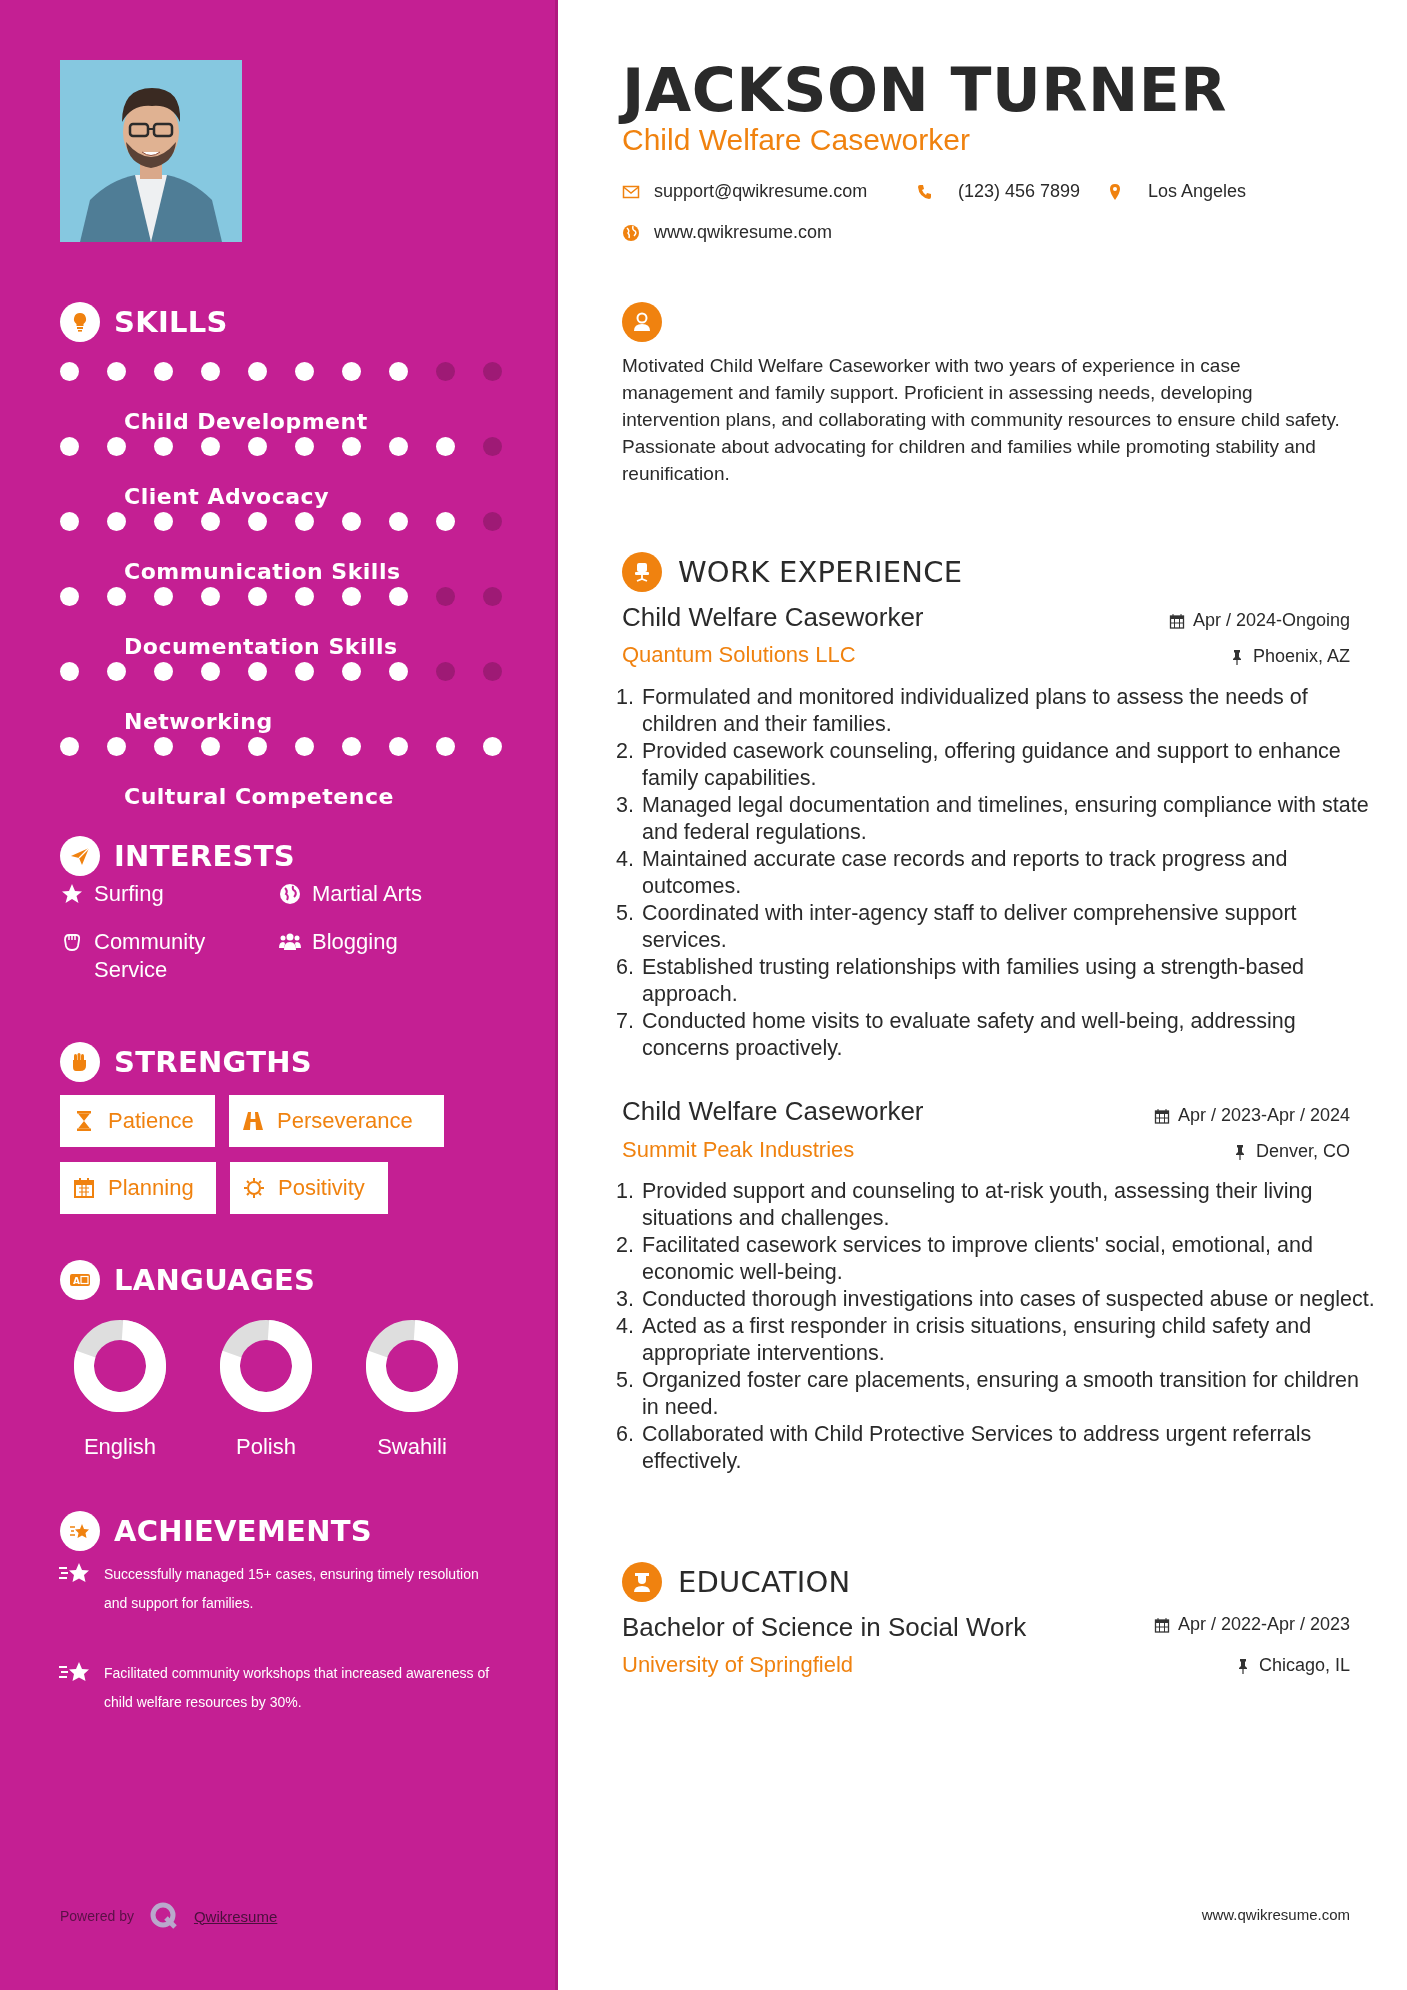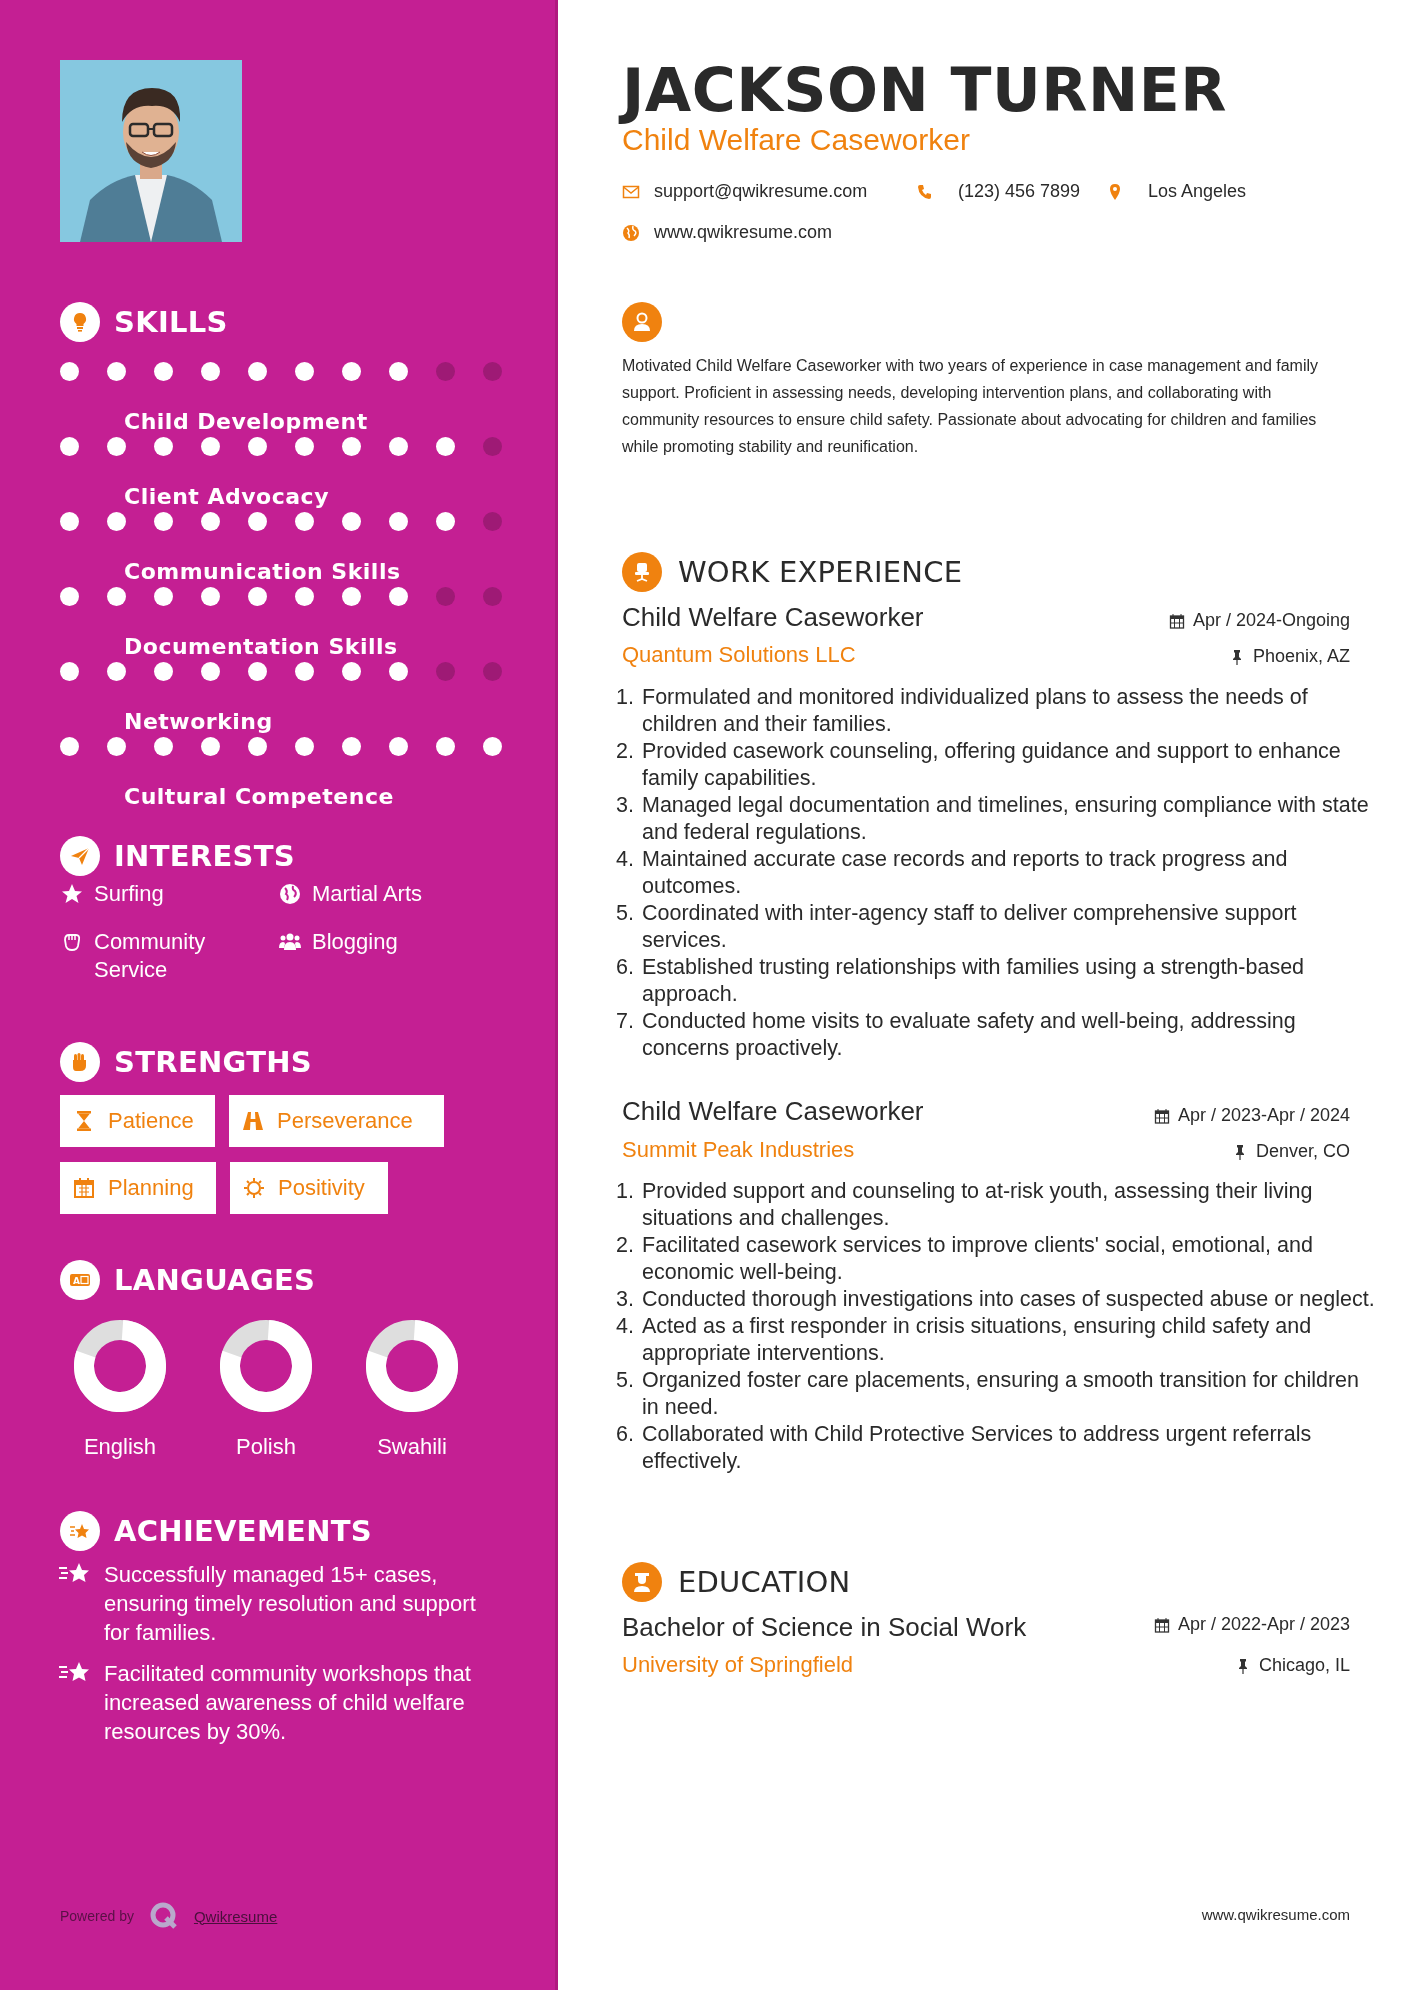--- a/index.html
+++ b/index.html
@@ -34,40 +34,40 @@
   
   .chip { position: absolute; background: #ffffff; height: 52px; display: flex; align-items: center; gap: 12px; padding: 0 12px; color: #f0820f; font-size: 22px; }
   .chip svg { width: 24px; height: 24px; }
 
   
   .lang { position: absolute; width: 120px; text-align: center; }
   .lang svg { width: 92px; height: 92px; display: block; margin: 0 auto; }
   .lang .lname { color: #ffffff; font-size: 22px; margin-top: 22px; }
 
   
-  .ach { position: absolute; left: 58px; width: 440px; display: flex; gap: 12px; color: #ffffff; font-size: 22px; line-height: 29px; }
+  .ach { position: absolute; left: 58px; width: 440px; display: flex; gap: 12px; color: #ffffff; font-size: 14px; line-height: 29px; }
   .ach svg { width: 34px; height: 28px; flex: none; }
 
   .powered { position: absolute; left: 60px; top: 1900px; display: flex; align-items: center; gap: 14px; font-size: 14px; color: #5a1046; }
   .powered .qlogo { width: 32px; height: 32px; }
   .powered a { color: #4a0f3c; text-decoration: underline; font-size: 15px; }
 
   
   .name { position: absolute; left: 64px; top: 56px; font-family: "DejaVu Sans", sans-serif; font-weight: bold; font-size: 60px; color: #2a2a2a; letter-spacing: 0.5px; line-height: 68px; }
   .title { position: absolute; left: 64px; top: 122px; font-size: 30px; color: #f0820f; line-height: 36px; }
   .contact { position: absolute; display: flex; align-items: center; gap: 14px; font-size: 18px; color: #2a2a2a; }
   .contact svg { width: 18px; height: 18px; }
 
   
   .m-head { position: absolute; left: 64px; display: flex; align-items: center; gap: 16px; }
   .m-head .circle { width: 40px; height: 40px; border-radius: 50%; background: #f0820f; display: flex; align-items: center; justify-content: center; }
   .m-head .circle svg { width: 24px; height: 24px; }
   .m-head .label { font-family: "DejaVu Sans", sans-serif; font-size: 29px; color: #2a2a2a; letter-spacing: 0.2px; }
 
-  .para { position: absolute; left: 64px; width: 730px; font-size: 16px; line-height: 27px; color: #2a2a2a; }
+  .para { position: absolute; left: 64px; width: 730px; font-size: 19px; line-height: 27px; color: #2a2a2a; }
 
   .job-title { position: absolute; left: 64px; font-size: 26px; color: #2a2a2a; }
   .job-company { position: absolute; left: 64px; font-size: 22px; color: #f0820f; }
   .job-meta { position: absolute; right: 57px; display: flex; align-items: center; gap: 8px; font-size: 18px; color: #2a2a2a; }
   .job-meta svg { width: 16px; height: 16px; }
 
   .list { position: absolute; left: 58px; width: 760px; font-size: 21.5px; line-height: 27px; color: #2a2a2a; list-style: none; }
   .list li { display: flex; }
   .list li .num { width: 26px; flex: none; text-align: left; }
 

